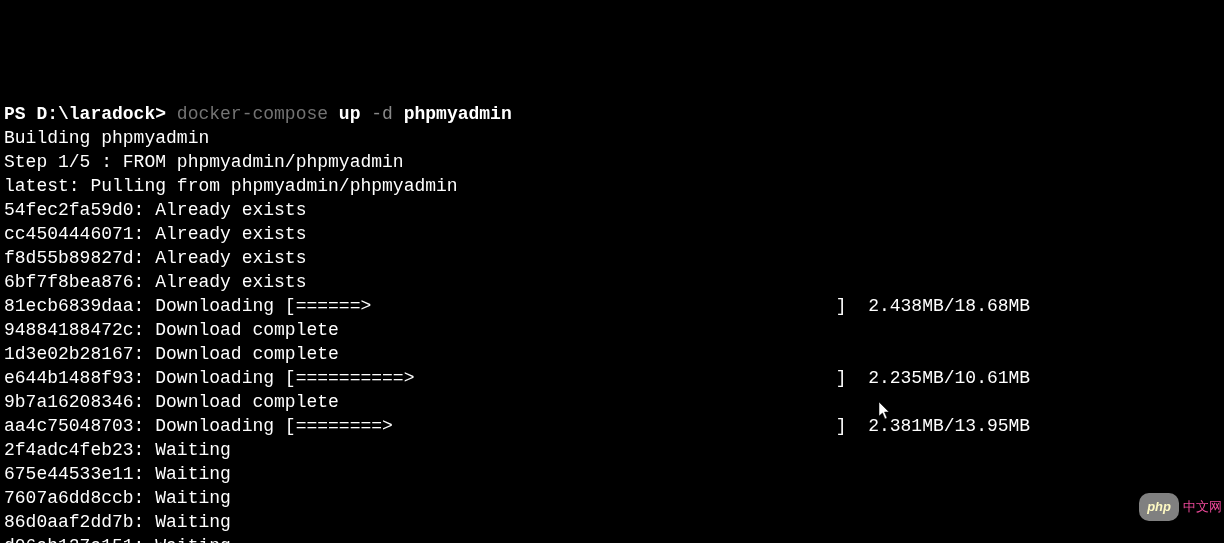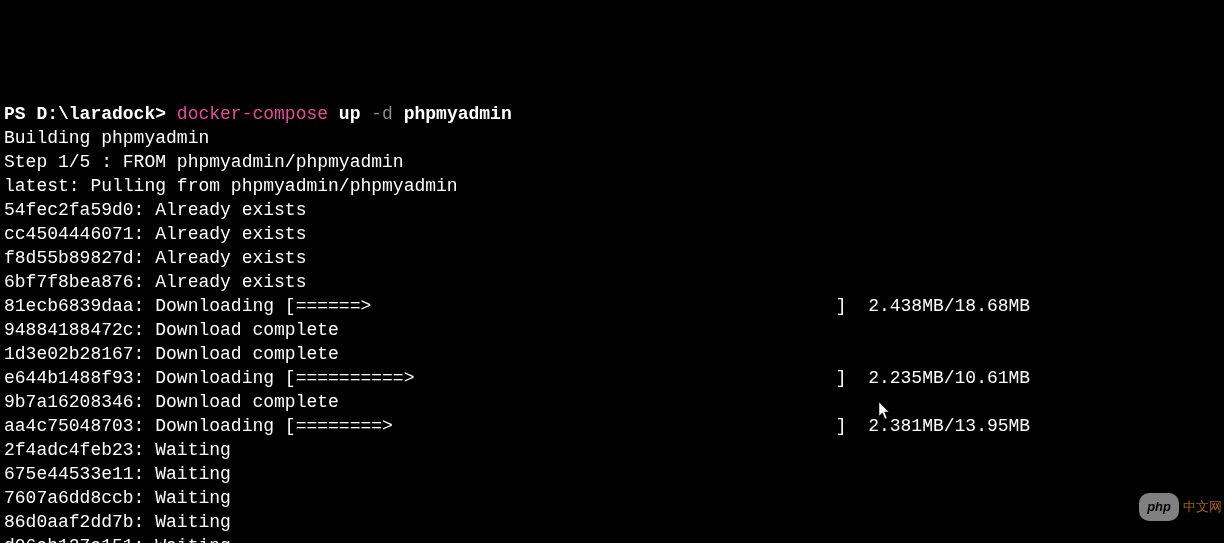--- a/index.html
+++ b/index.html
@@ -17,21 +17,21 @@
       white-space: pre;
       overflow: hidden;
       width: 1224px;
       height: 543px;
       position: relative;
     }
     .line {
       display: block;
     }
     .yellow {
-      color: #ec4899;
+      color: #737373;
     }
     .darkgray {
       color: #888888;
     }
     .white {
       color: #ffffff;
       font-weight: bold;
     }
     .watermark {
       position: absolute;
@@ -46,27 +46,27 @@
       border-radius: 10px;
       padding: 2px 8px;
       display: flex;
       align-items: center;
       gap: 4px;
     }
     .watermark-badge .php-text {
       font-family: Arial, sans-serif;
       font-size: 13px;
       font-weight: bold;
-      color: #000000;
+      color: #fef9c3;
       font-style: italic;
     }
     .watermark-cn {
       font-family: Arial, sans-serif;
       font-size: 13px;
-      color: #a16207;
+      color: #ec4899;
     }
     .cursor {
       position: absolute;
       left: 879px;
       top: 402px;
       width: 12px;
       height: 18px;
       pointer-events: none;
     }
   </style>

